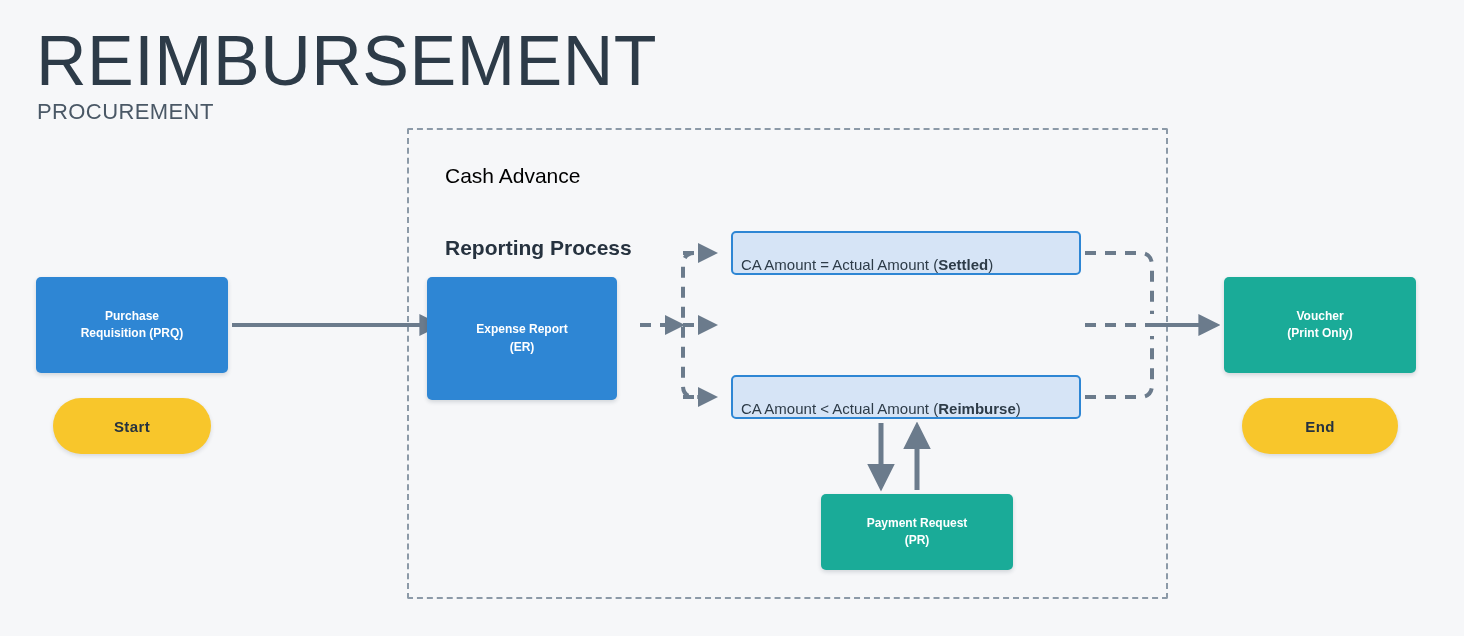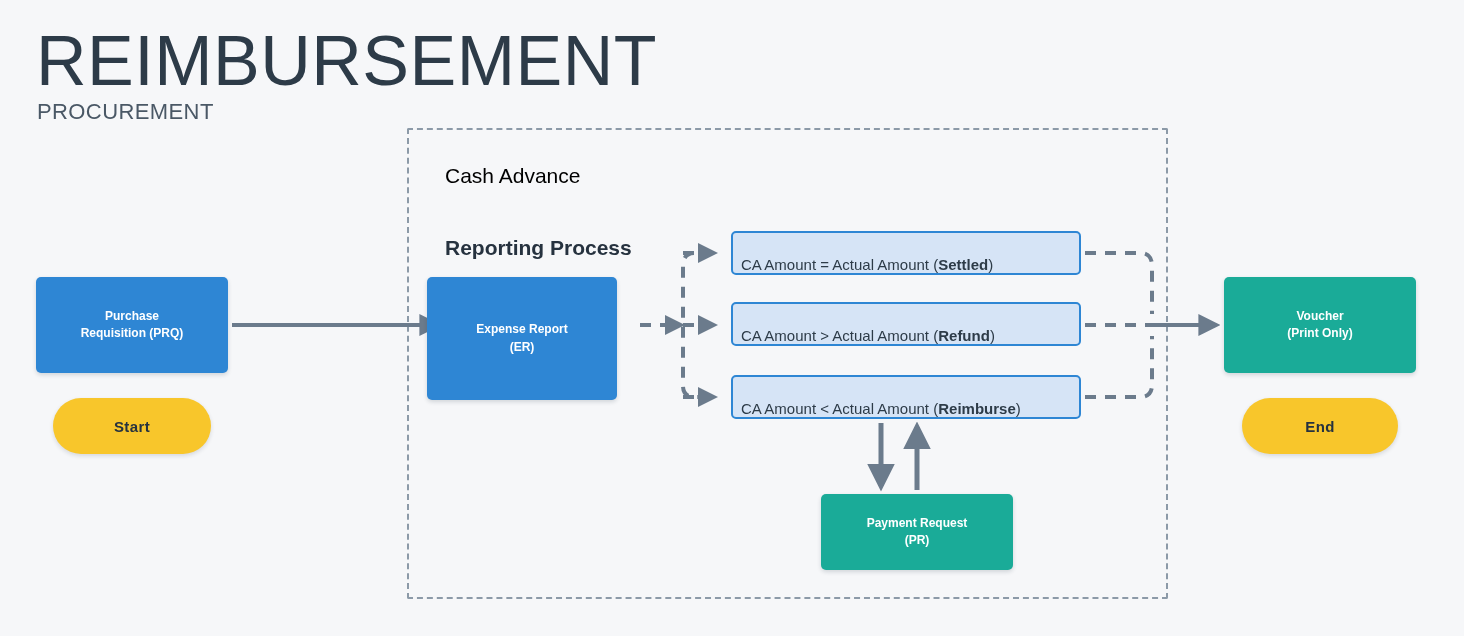--- a/index.html
+++ b/index.html
@@ -169,25 +169,20 @@
 
   <div class="pill" id="pill-start">Start</div>
   <div class="pill" id="pill-end">End</div>
 
   <div class="cond-box" id="cond-0">
     <span>
       <span>CA Amount = Actual Amount (</span><b>Settled</b><span>)</span>
     </span>
   </div>
 
-  <div class="cond-box" id="cond-1">
-    <span>
-      <span>CA Amount &gt; Actual Amount (</span><b>Refund</b><span>)</span>
-    </span>
-  </div>
 
   <div class="cond-box" id="cond-2">
     <span>
       <span>CA Amount &lt; Actual Amount (</span><b>Reimburse</b><span>)</span>
     </span>
   </div>
 
 </div>
 
 </body></html>

